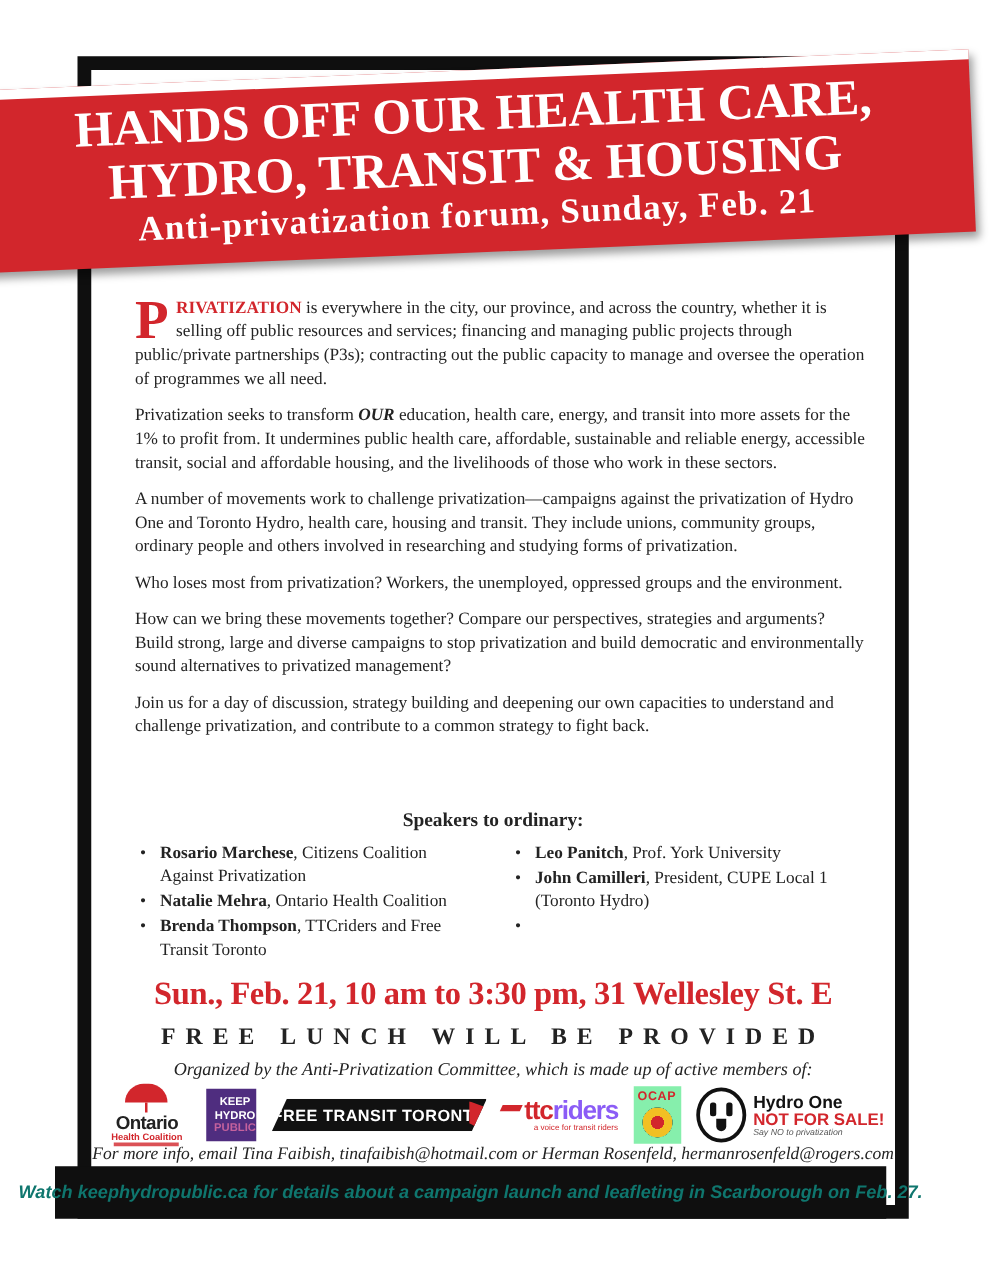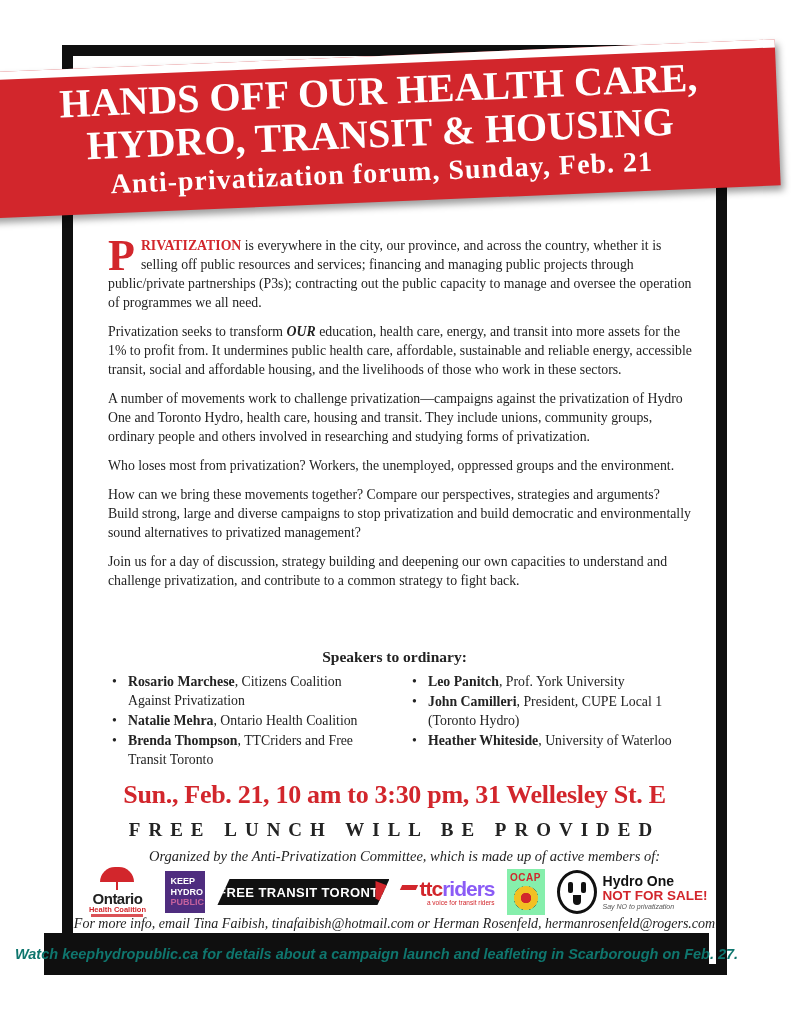--- a/index.html
+++ b/index.html
@@ -53,39 +53,39 @@
   .dateline{
     position:absolute;left:62px;top:780px;width:665px;text-align:center;z-index:6;
     color:#d2262c;font-weight:bold;font-size:26px;letter-spacing:-0.3px;white-space:nowrap;
   }
   .lunch{
     position:absolute;left:62px;top:819px;width:665px;text-align:center;z-index:6;
     font-weight:bold;font-size:19px;letter-spacing:8px;white-space:nowrap;
   }
   .organized{
     position:absolute;left:62px;top:848px;width:665px;text-align:center;z-index:6;
-    font-style:italic;font-size:14.5px;margin-left:10px;
+    font-style:italic;font-size:14.5px;
   }
   
   .logos{
     position:absolute;left:62px;top:866px;width:665px;height:52px;z-index:6;
     display:flex;align-items:center;justify-content:center;gap:12px;
     font-family:"Liberation Sans",sans-serif;
   }
   .logo{flex:0 0 auto;}
   
   .ohc{width:72px;text-align:center;line-height:1;}
   .ohc-umbrella{width:34px;height:15px;background:#d2262c;border-radius:17px 17px 0 0;margin:0 auto;}
   .ohc-handle{width:2px;height:8px;background:#d2262c;margin:0 auto 1px auto;}
   .ohc-name{font-weight:bold;font-size:15px;color:#222;letter-spacing:-0.5px;}
   .ohc-sub{font-weight:bold;font-size:7.5px;color:#d2262c;}
   .ohc-strip{width:52px;height:3px;background:#d2262c;margin:1px auto 0 auto;opacity:.8;}
   
   .khp{width:40px;height:42px;background:#4f2d7f;color:#fff;font-weight:bold;
-       font-size:9px;line-height:10.5px;padding:5px 0 0 5px;box-sizing:border-box;}
+       font-size:9px;line-height:10.5px;padding:5px 0 0 5px;box-sizing:border-box;text-align:center;}
   .khp .pub{color:#c4619d;}
   
   .ftt{position:relative;width:172px;height:26px;background:#111;color:#fff;
        display:flex;align-items:center;justify-content:center;
        clip-path:polygon(7% 0,100% 0,93% 100%,0 100%);
        font-weight:bold;font-size:13px;letter-spacing:.4px;white-space:nowrap;}
   .ftt-flag{position:absolute;right:2px;top:2px;width:12px;height:22px;background:#d2262c;
        clip-path:polygon(0 0,100% 20%,70% 100%,0 80%);}
   
   .ttcr{text-align:right;line-height:1;}
@@ -165,21 +165,20 @@
   <div class="sp-item">
     <span class="sp-bullet">•</span>
     <span><b>Leo Panitch</b><span>, Prof. York University</span></span>
   </div>
   <div class="sp-item">
     <span class="sp-bullet">•</span>
     <span><b>John Camilleri</b><span>, President, CUPE Local 1 (Toronto Hydro)</span></span>
   </div>
   <div class="sp-item">
     <span class="sp-bullet">•</span>
-    <span><b>Heather Whiteside</b><span>, University of Waterloo</span></span>
   </div>
 </div>
 
 <div class="dateline">Sun., Feb. 21, 10 am to 3:30 pm, 31 Wellesley St. E</div>
 <div class="lunch">FREE LUNCH WILL BE PROVIDED</div>
 <div class="organized">Organized by the Anti-Privatization Committee, which is made up of active members of:</div>
 
 <div class="logos">
   <div class="logo ohc">
     <div class="ohc-umbrella"></div>

